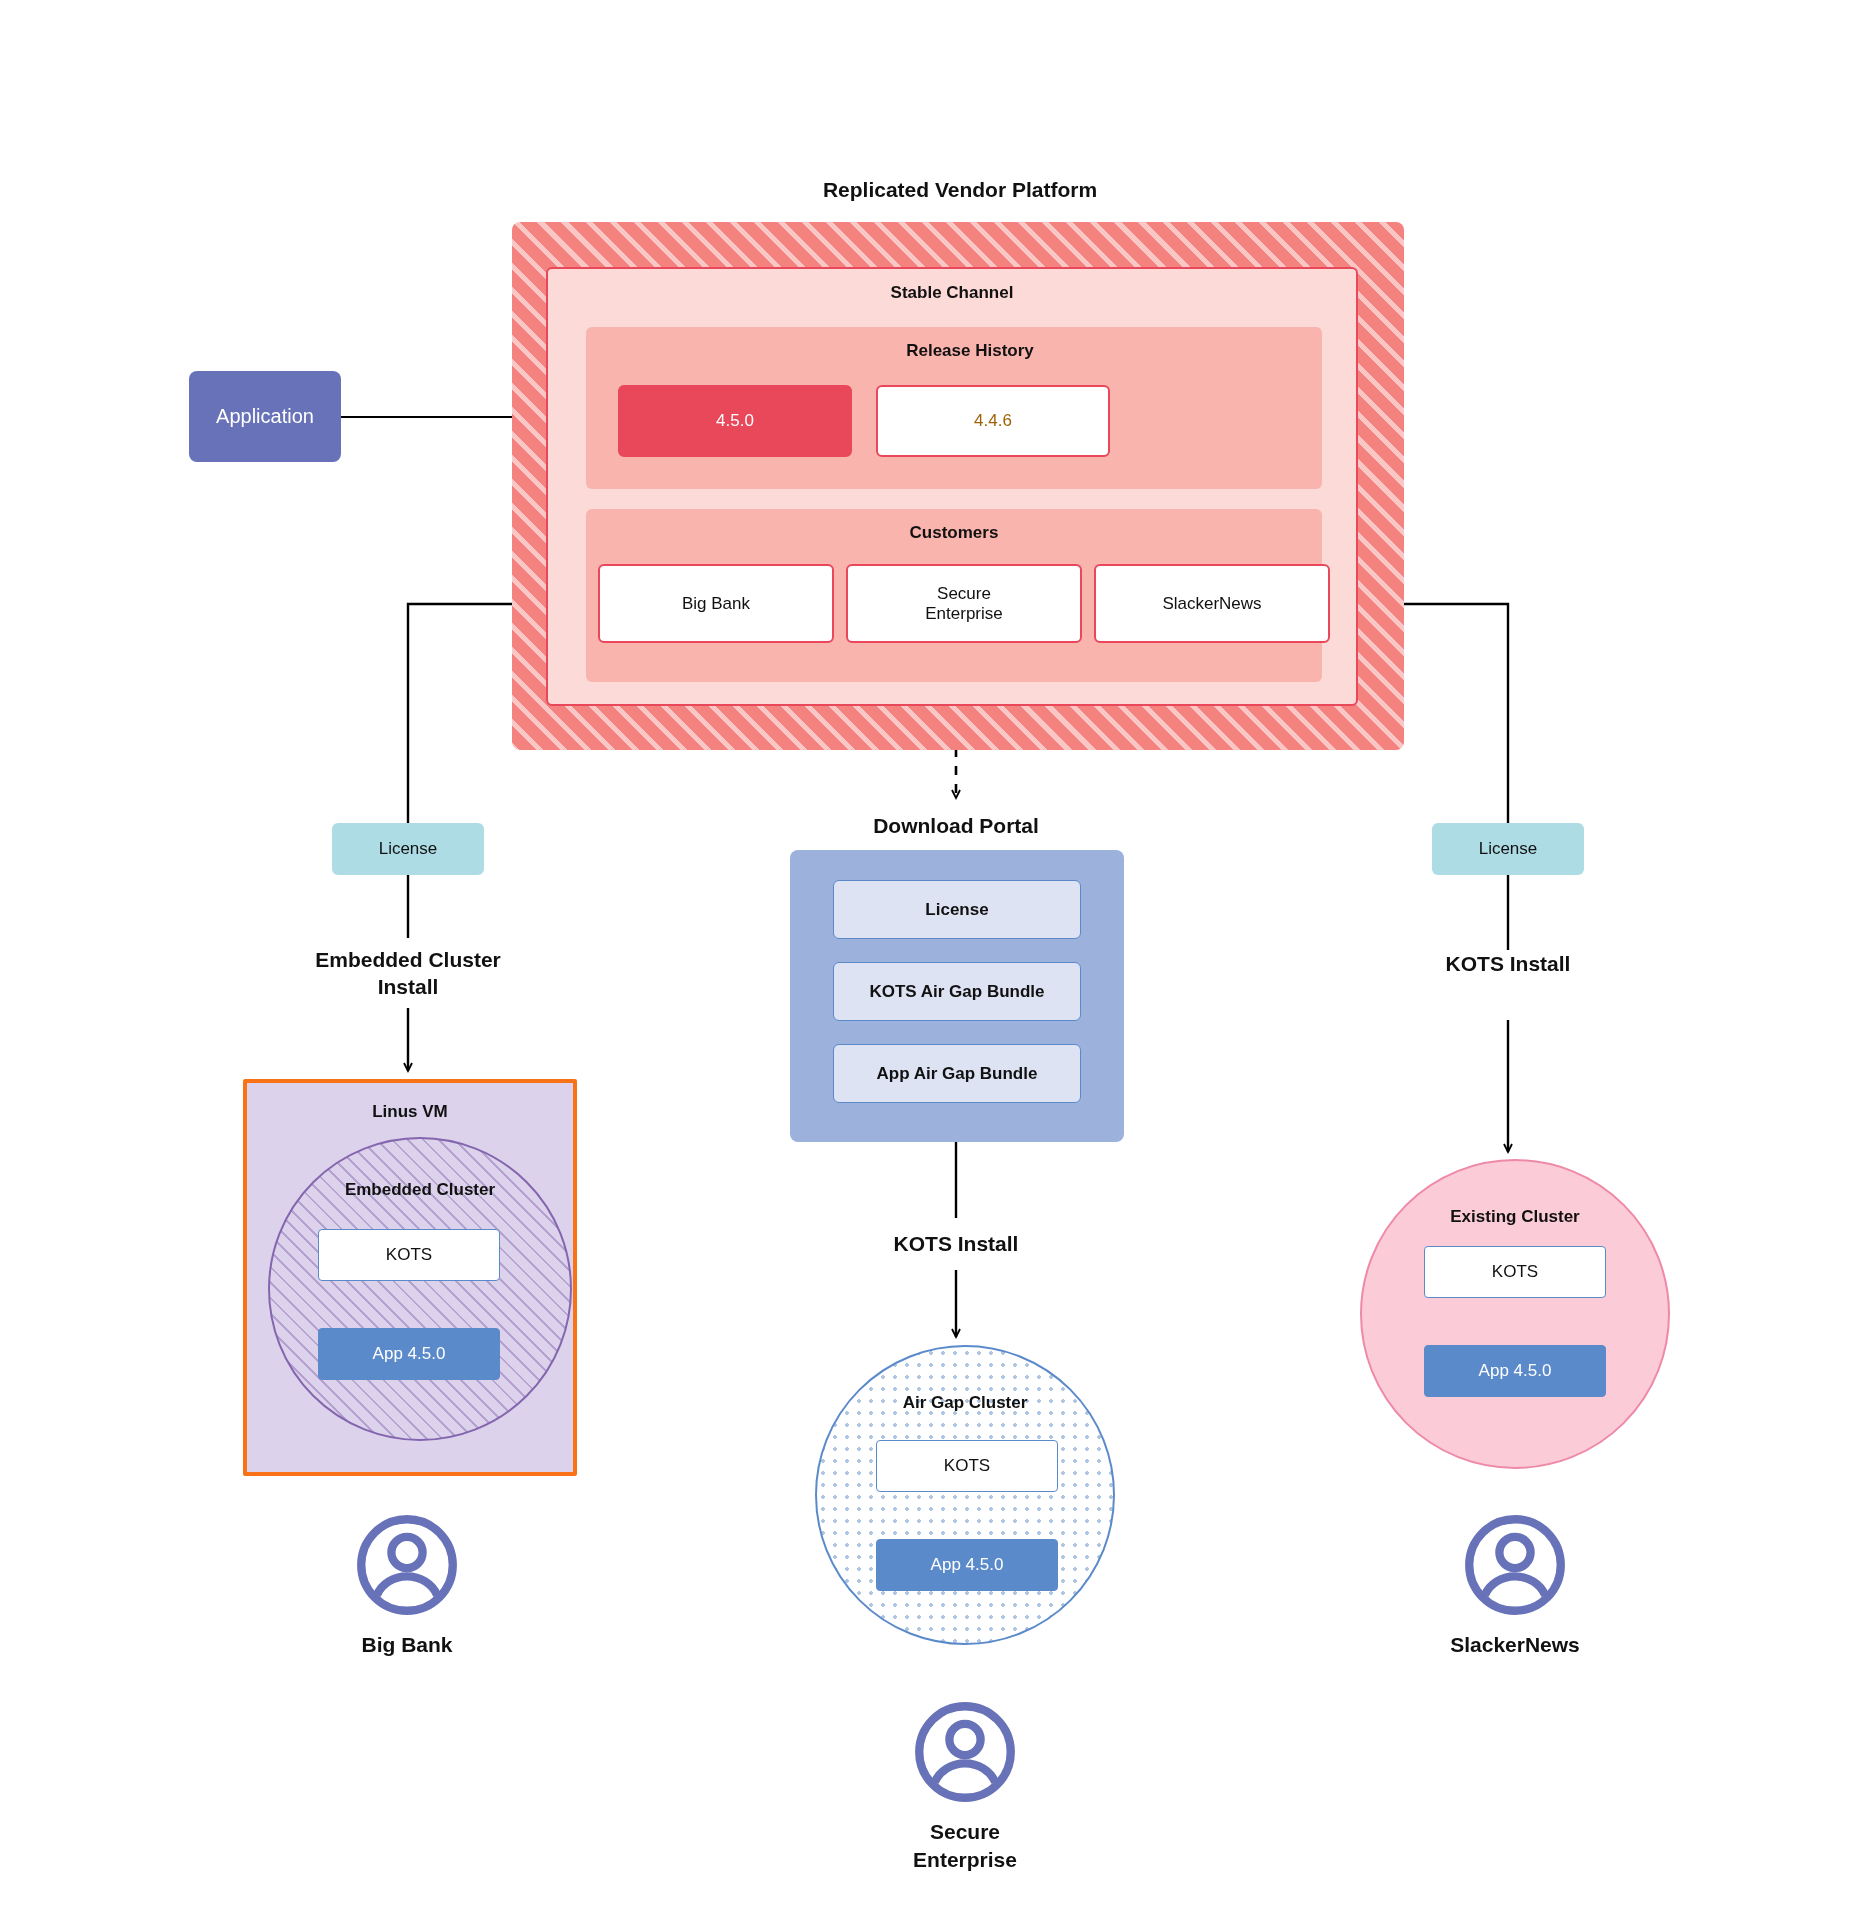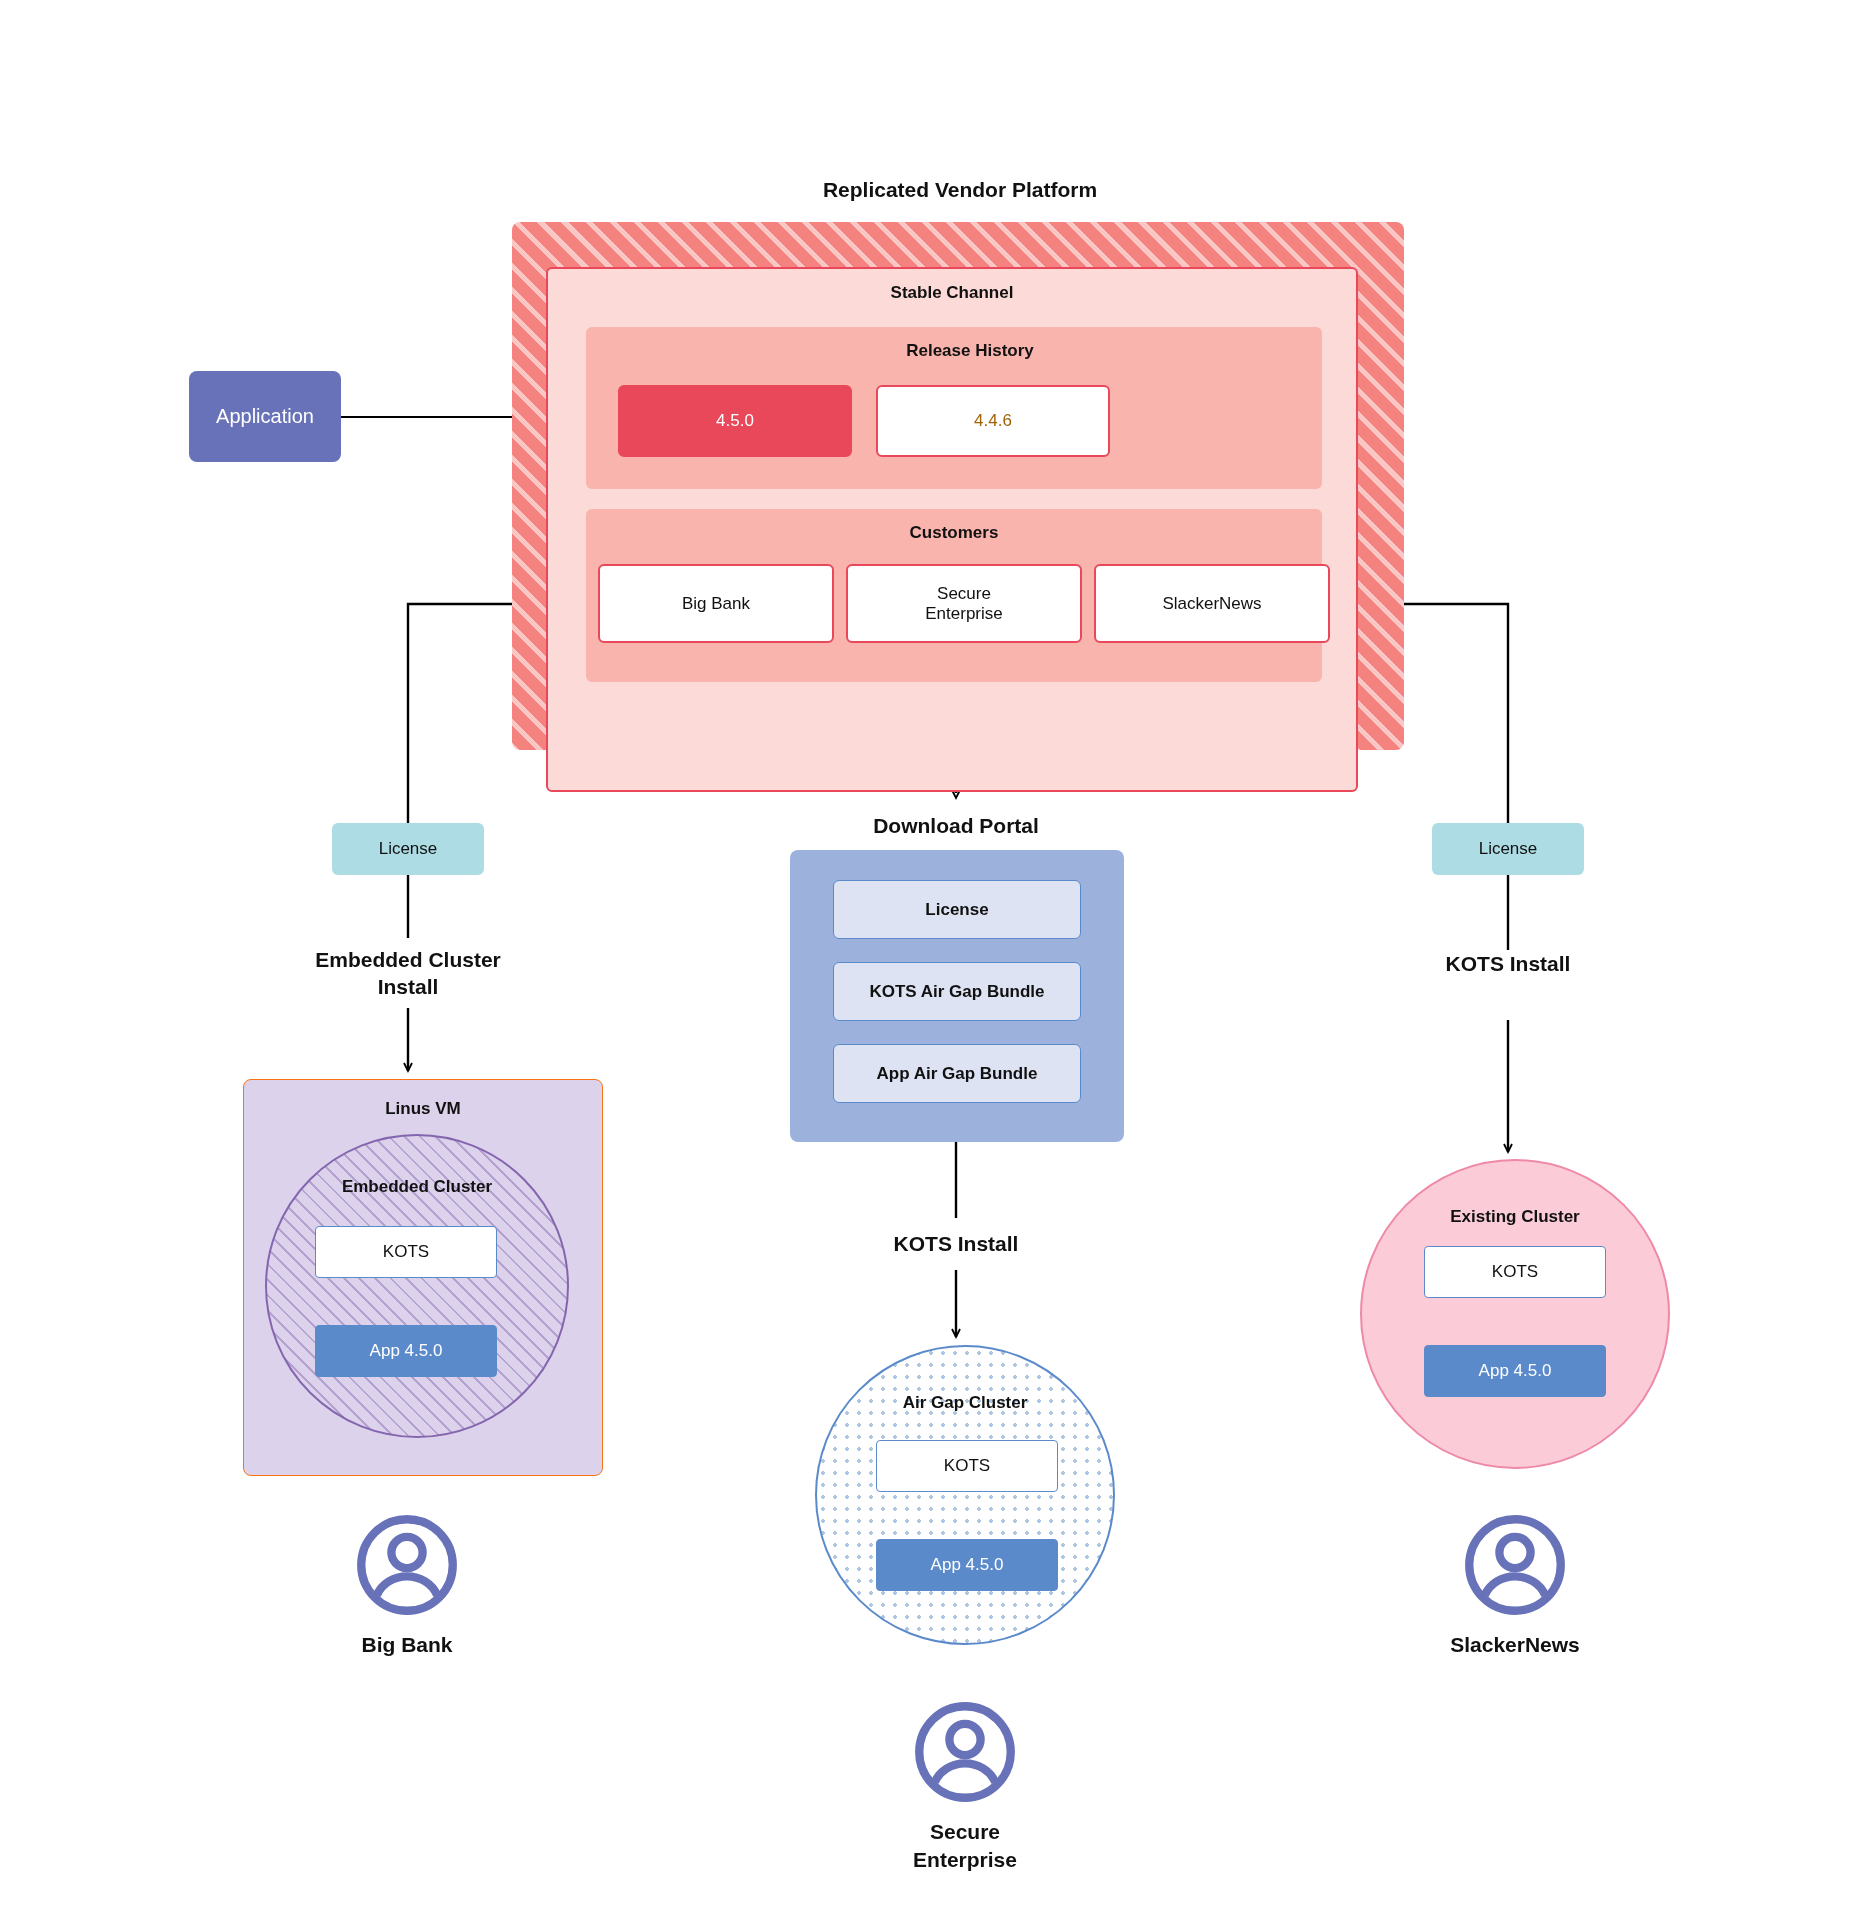--- a/index.html
+++ b/index.html
@@ -25,21 +25,21 @@
   
   .platform{
     left:512px;top:222px;width:892px;height:528px;
     border-radius:8px;
     background-color:#F4827F;
     background-image:repeating-linear-gradient(45deg,
         rgba(255,255,255,0.55) 0px, rgba(255,255,255,0.55) 5px,
         rgba(255,255,255,0) 5px, rgba(255,255,255,0) 17px);
   }
   .stable-channel{
-    left:546px;top:267px;width:812px;height:525px;
+    left:546px;top:267px;width:812px;height:439px;
     border:2px solid #E8485A;border-radius:6px;
     background:#FBDAD7;
     display:block;
   }
   .sc-title{position:absolute;left:0;top:13px;width:100%;}
   .release-history{
     position:absolute;left:38px;top:58px;width:736px;height:162px;
     background:#F9B4AE;border-radius:6px;
   }
   .rh-title{position:absolute;left:16px;top:13px;width:100%;}
@@ -64,22 +64,22 @@
     background:#6872B8;border-radius:8px;color:#fff;
   }
 
   
   .license-chip{
     width:152px;height:52px;background:#ADDCE5;border-radius:6px;color:#111;
   }
 
   
   .linuxvm{
-    left:243px;top:1079px;width:360px;height:397px;
-    background:#DCD2EB;border:1px solid #f97316;border-radius:8px;display:block;
+    left:243px;top:1079px;width:334px;height:397px;
+    background:#DCD2EB;border:4px solid #f97316;border-radius:2px;display:block;
   }
   .vm-title{position:absolute;left:0;top:18px;width:100%;}
   .embedded-circle{
     position:absolute;left:21px;top:54px;width:304px;height:304px;border-radius:50%;
     border:2px solid #8466AE;box-sizing:border-box;
     background-color:#DCD2EB;
     background-image:repeating-linear-gradient(45deg,
         rgba(132,102,174,0.45) 0px, rgba(132,102,174,0.45) 2px,
         rgba(132,102,174,0) 2px, rgba(132,102,174,0) 11px);
   }

